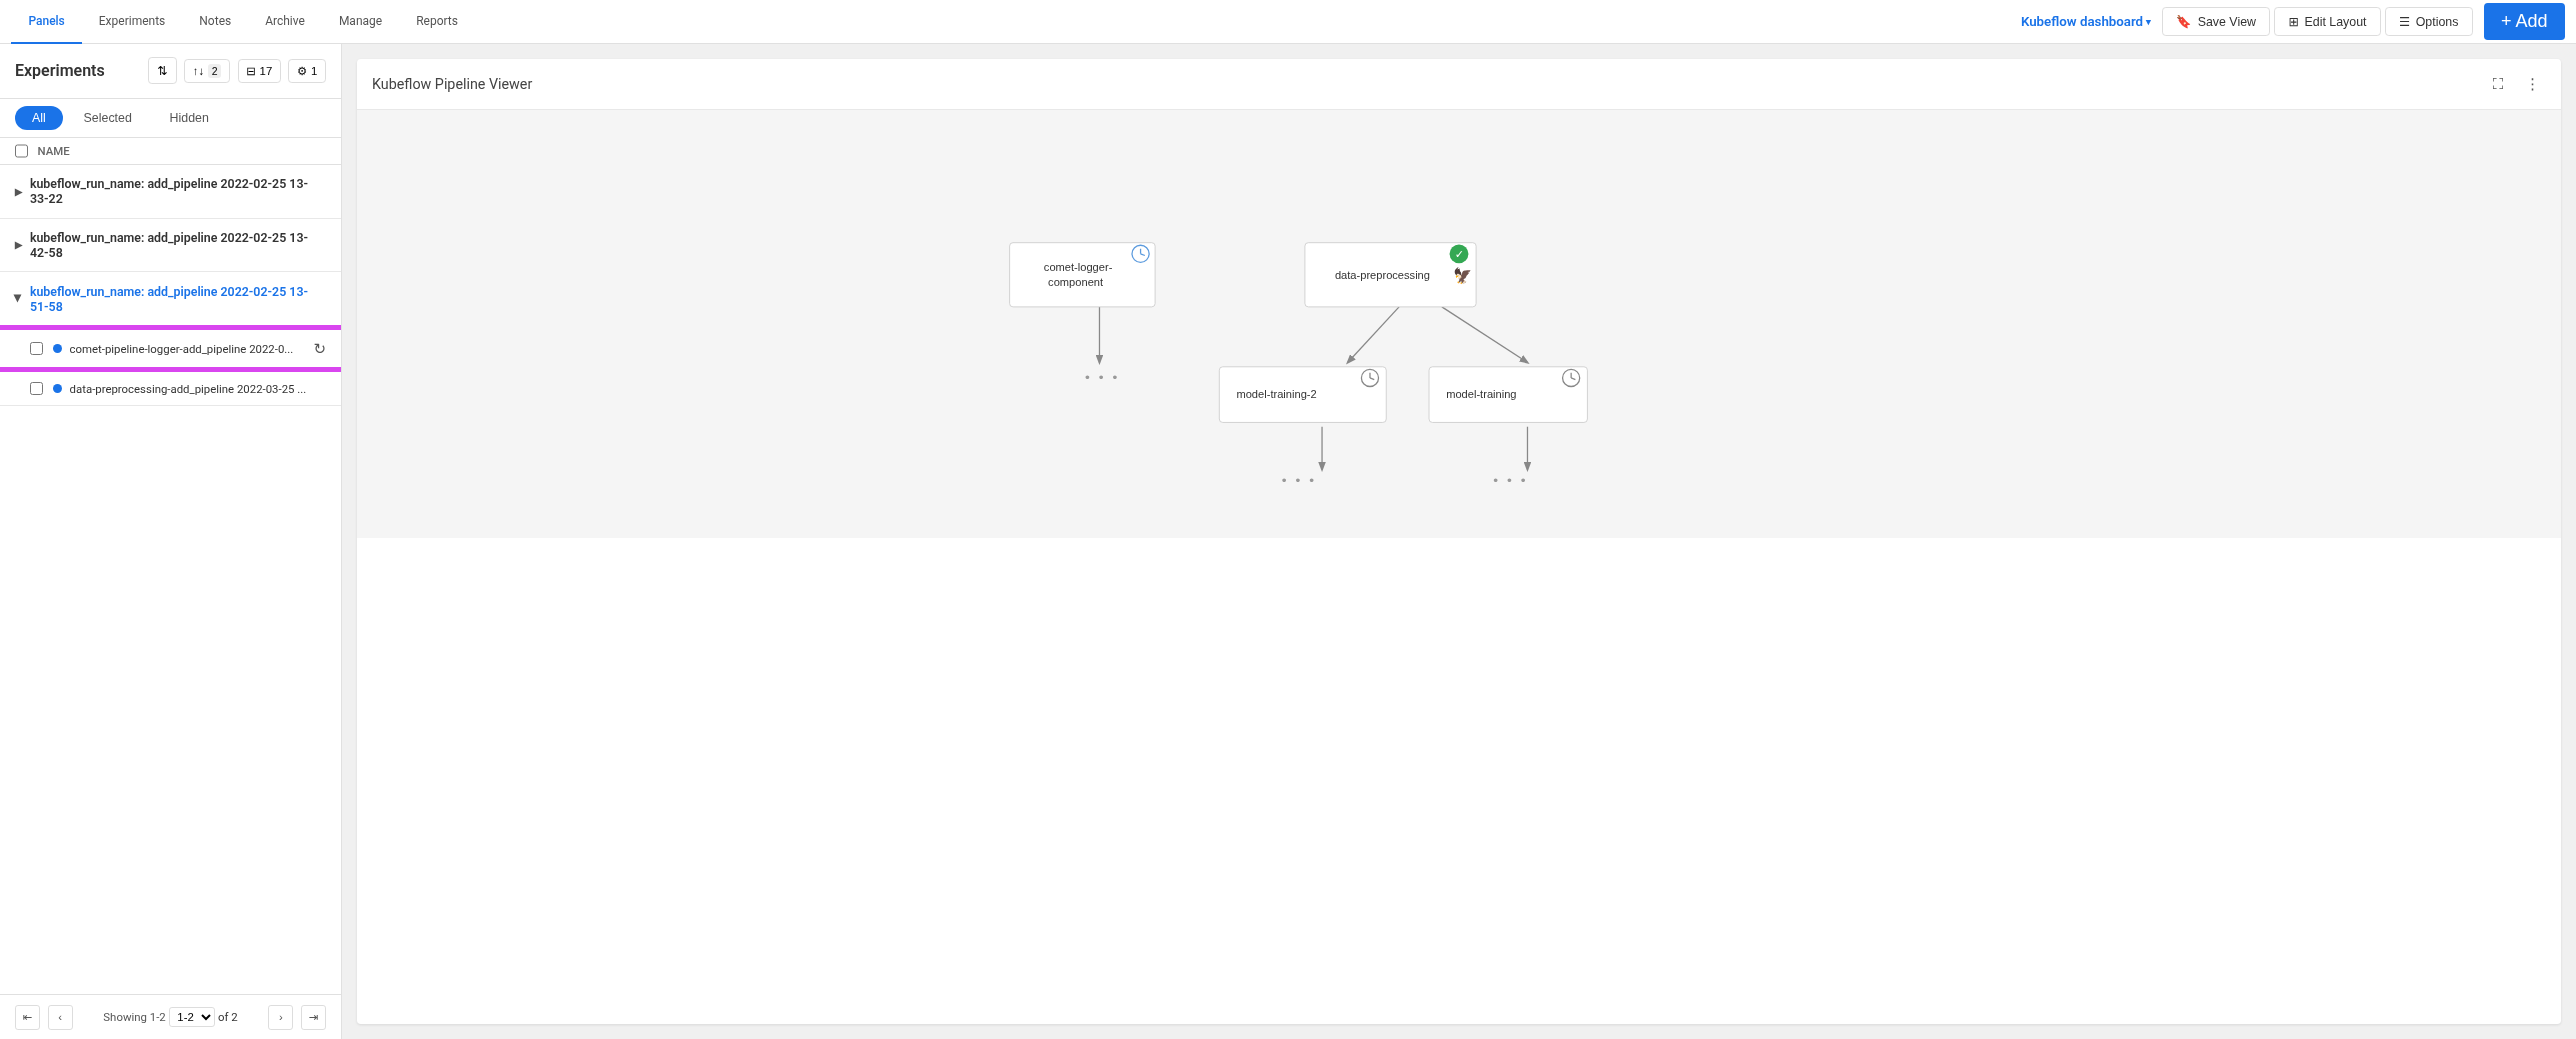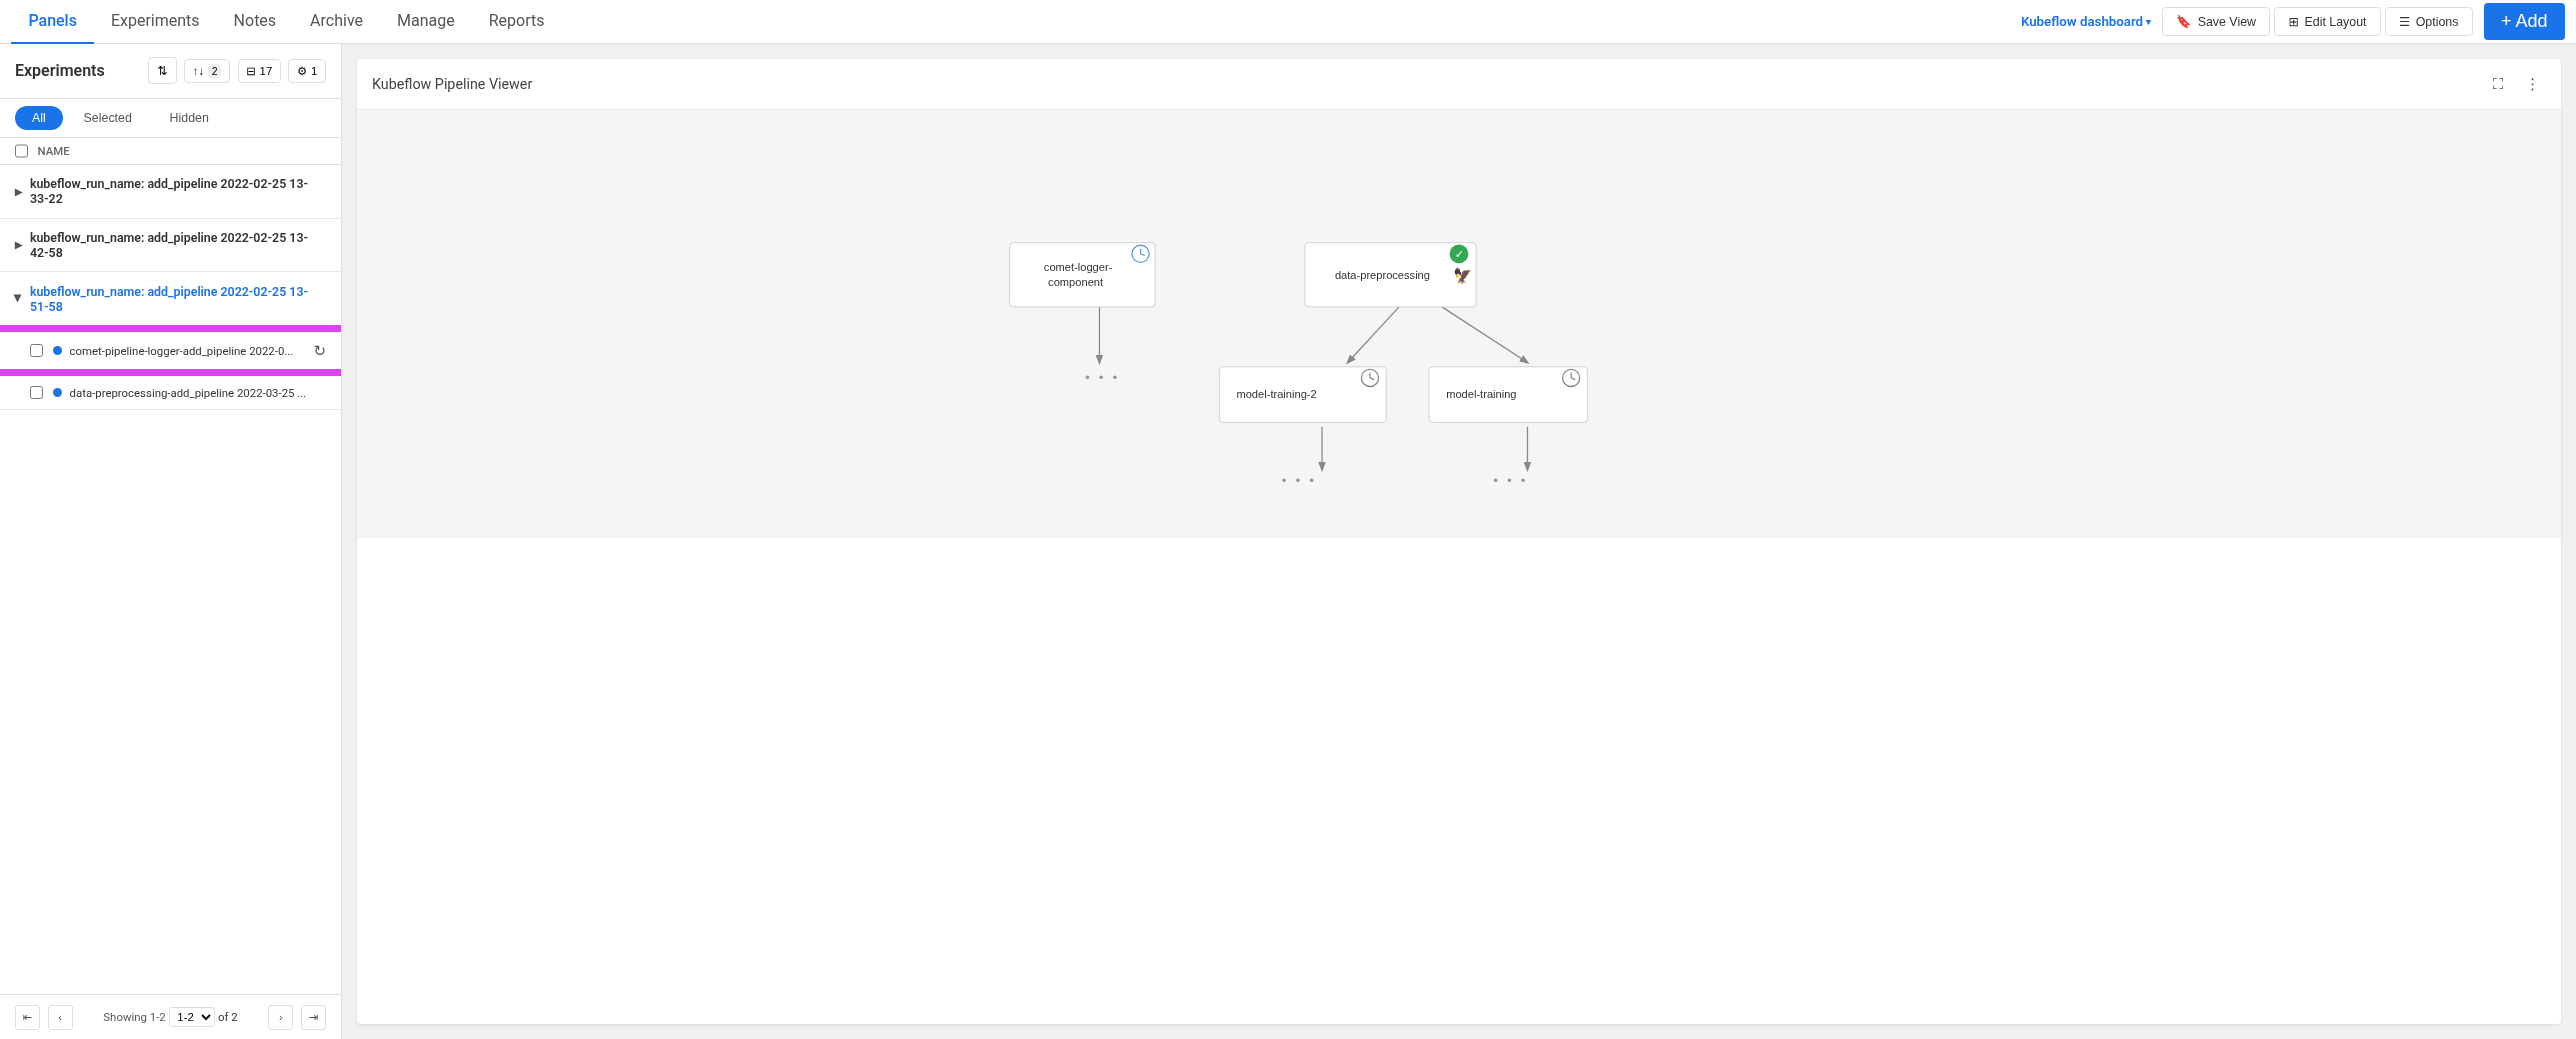--- a/index.html
+++ b/index.html
@@ -7,21 +7,21 @@
 
     
     .top-nav {
       display: flex; align-items: center; background: #fff;
       border-bottom: 1px solid #e0e0e0; height: 44px; padding: 0 11.4px;
       position: relative; z-index: 10;
     }
     .nav-tabs { display: flex; align-items: center; gap: 0; }
     .nav-tab {
       padding: 8px 17px; height: 44px; display: flex; align-items: center;
-      font-size: 16px; color: #555; cursor: pointer; border-bottom: 2.9px solid transparent;
+      font-size: 12px; color: #555; cursor: pointer; border-bottom: 2.9px solid transparent;
       white-space: nowrap;
     }
     .nav-tab.active { color: #1a73e8; border-bottom-color: #1a73e8; font-weight: 500; }
 
     .nav-spacer { flex: 1; }
 
     .dashboard-selector {
       display: flex; align-items: center; gap: 3px; cursor: pointer;
       font-size: 13.3px; font-weight: 600; color: #1a73e8; padding: 0 11.4px;
     }
@@ -100,21 +100,21 @@
     .exp-group { border-bottom: 1px solid #e8e8e8; }
     .exp-group-header {
       display: flex; align-items: center; padding: 11.4px 15px;
       cursor: pointer; font-weight: 600; font-size: 12.4px;
     }
     .exp-group-header .arrow { margin-right: 7.6px; font-size: 9.5px; color: #555; }
     .exp-group-header.expanded .arrow { transform: rotate(90deg); }
 
     .exp-run-item {
       display: flex; align-items: center; padding: 9.5px 15px 9.5px 30px;
-      border-top: 7px solid #d946ef; cursor: pointer;
+      border-top: 5px solid #d946ef; cursor: pointer;
     }
     .exp-run-item input[type="checkbox"] { margin-right: 9.5px; flex-shrink: 0; }
     .run-dot {
       width: 9.5px; height: 9.5px; border-radius: 50%; margin-right: 7.6px; flex-shrink: 0;
     }
     .run-dot.blue { background: #1a73e8; }
     .run-name-text { font-size: 11.4px; color: #333; flex: 1; overflow: hidden; text-overflow: ellipsis; white-space: nowrap; }
     .run-refresh-icon { font-size: 15px; color: #555; margin-left: 5.7px; cursor: pointer; }
 
     .sidebar-footer {

